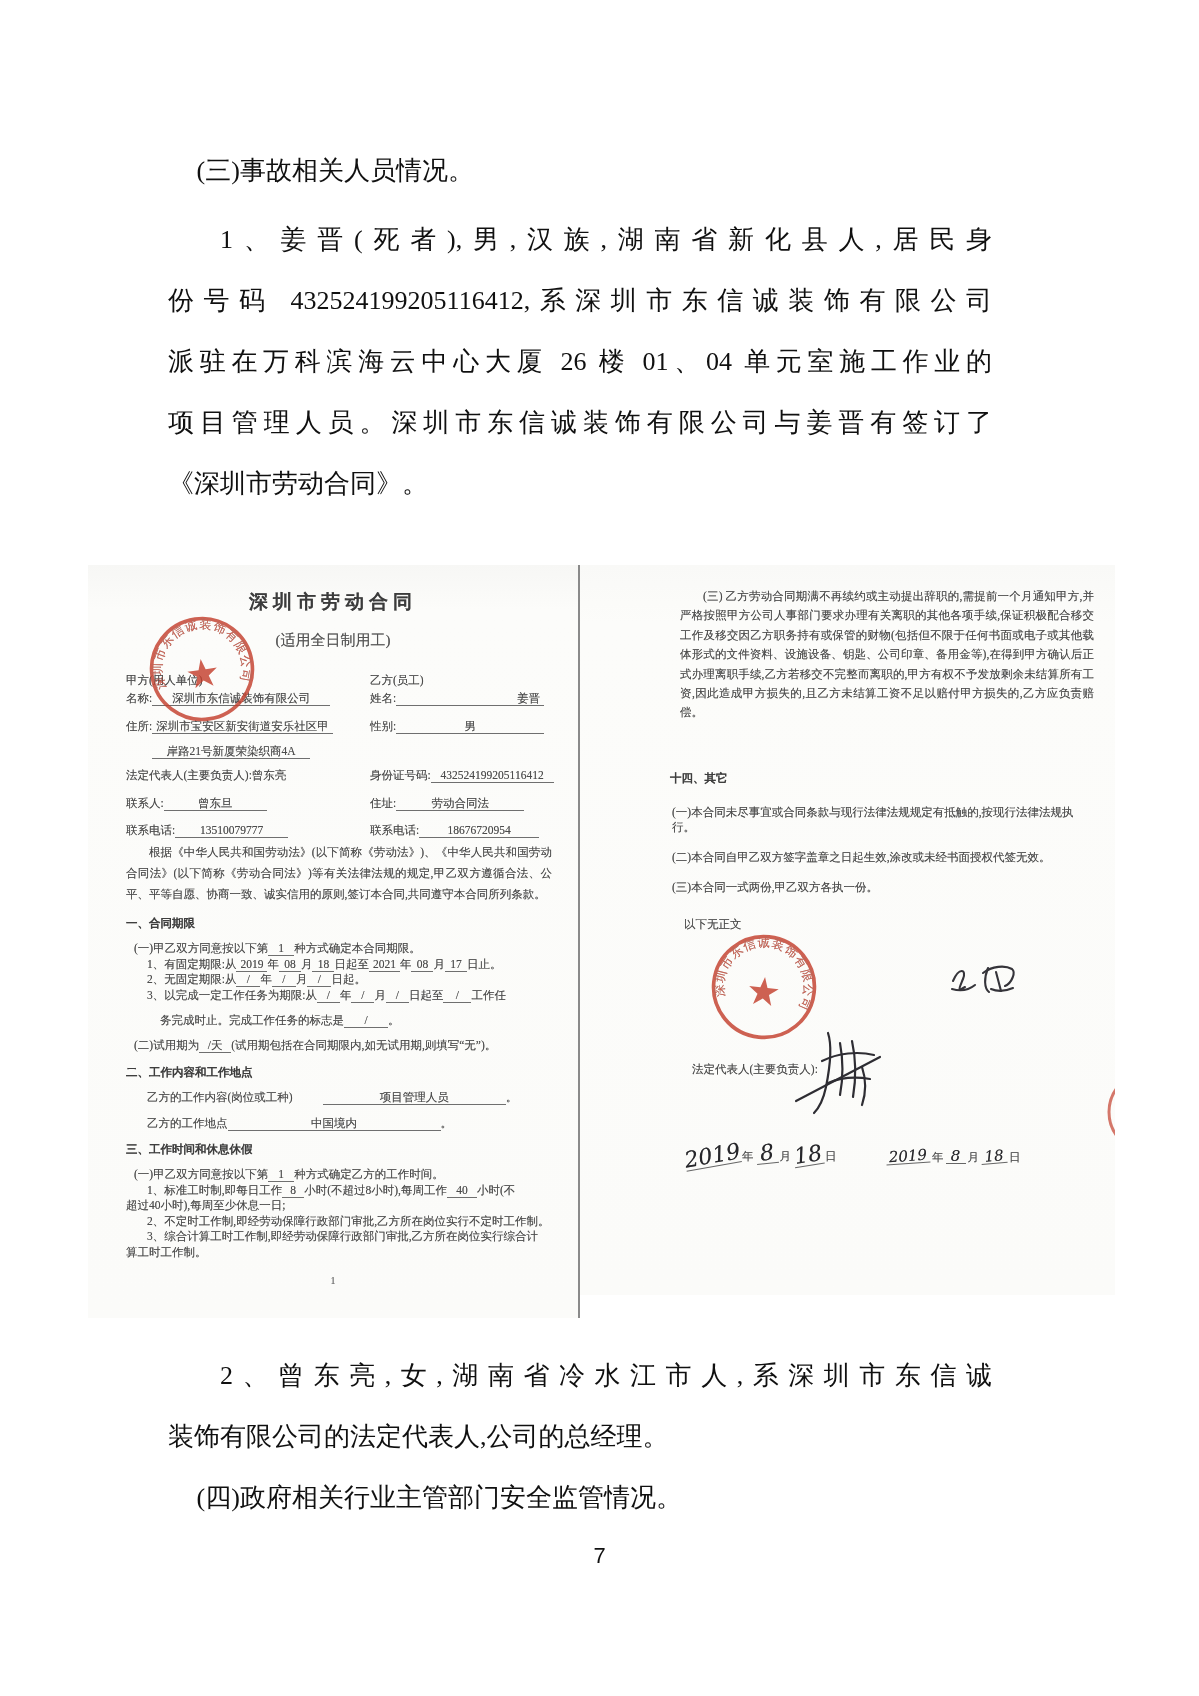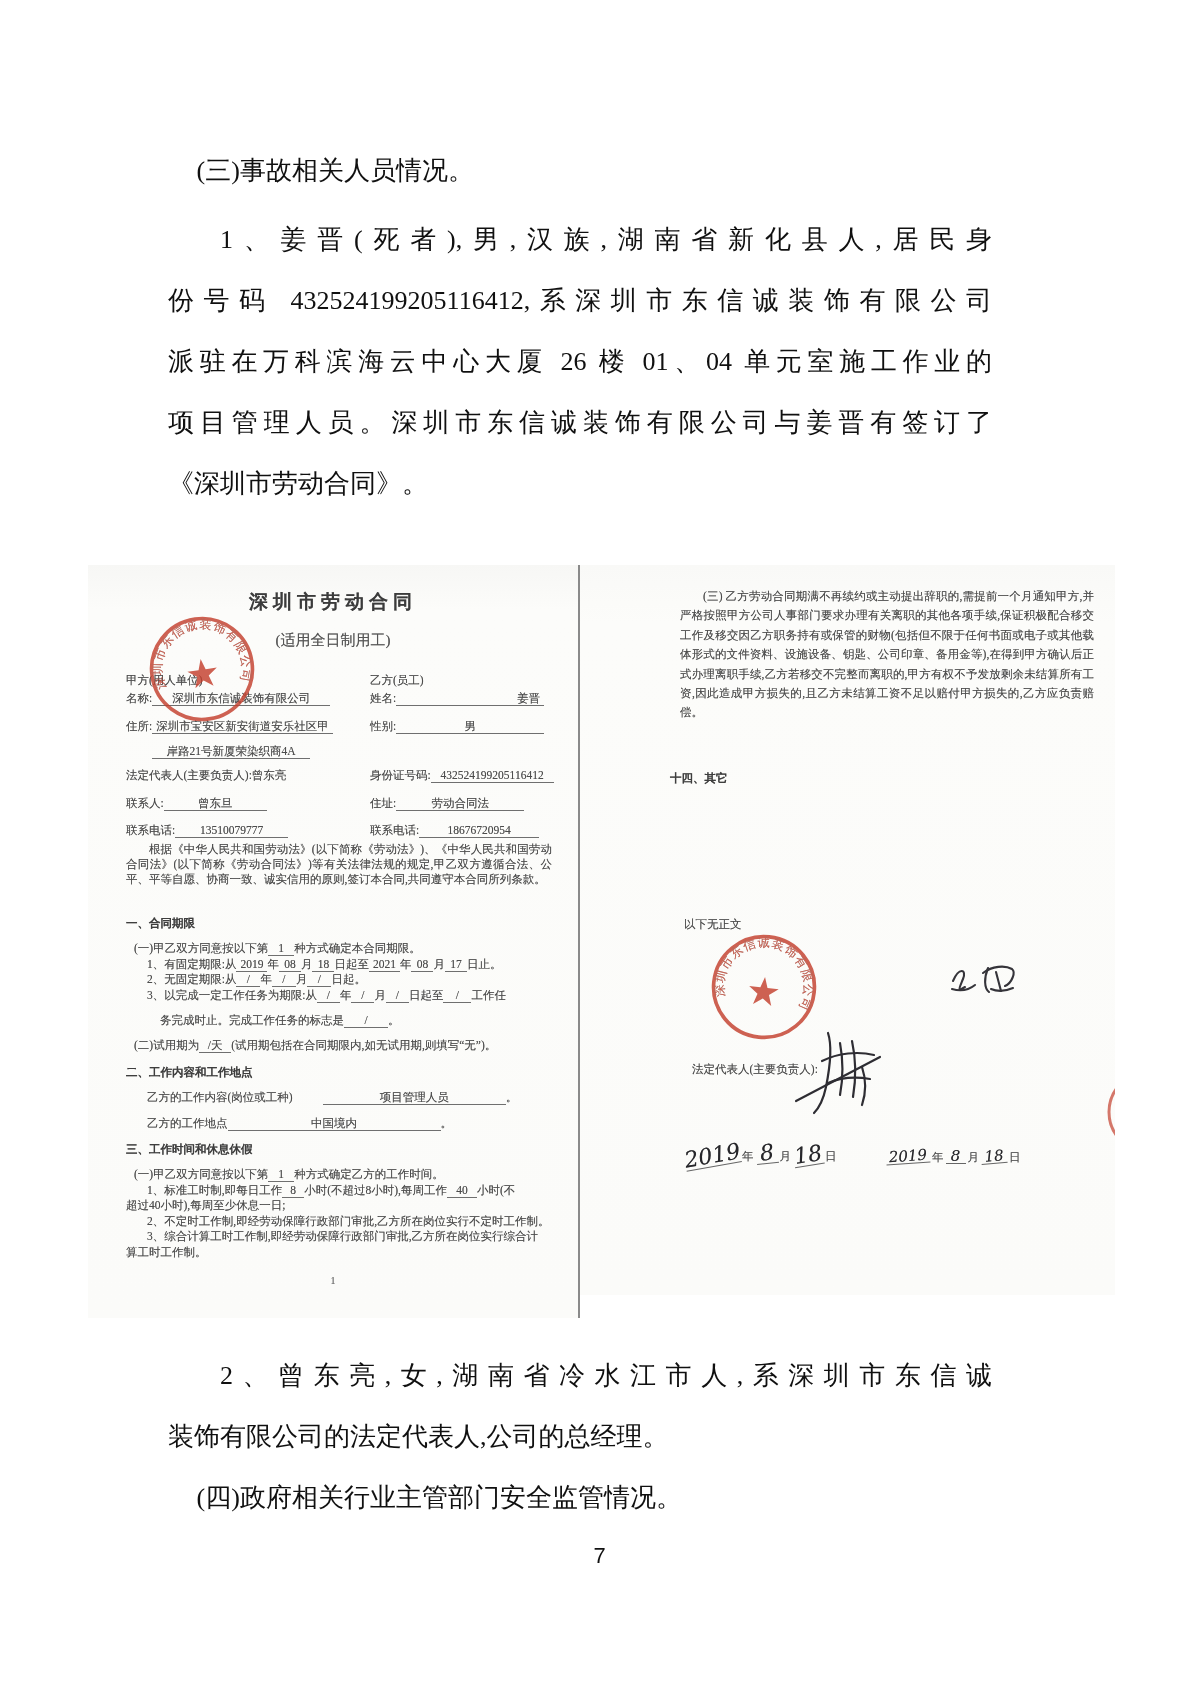--- a/index.html
+++ b/index.html
@@ -27,21 +27,21 @@
     background:linear-gradient(180deg,#f7f7f5 0%,#fcfcfa 6%,#fbfbf9 100%);}
   .scan-right{left:492px;width:535px;height:730px;
     background:linear-gradient(180deg,#f9f9f7 0%,#fcfcfa 8%,#fbfbf9 100%);}
   .ct-title{position:absolute;top:24px;left:0;width:100%;text-align:center;
     font-size:19px;font-weight:bold;letter-spacing:5px;color:#3b3b3b;}
   .ct-sub{position:absolute;top:66px;left:0;width:100%;text-align:center;font-size:15px;color:#555;}
   .frow{position:absolute;left:38px;right:24px;display:flex;height:18px;}
   .fl{width:57%;} .fr{flex:1;}
   .u{display:inline-block;border-bottom:1px solid #6f6f6f;text-align:center;padding:0 4px;line-height:13px;min-width:14px;}
   .cellind{padding-left:26px;}
-  .intro{position:absolute;top:277px;left:38px;width:426px;line-height:15px;
+  .intro{position:absolute;top:277px;left:38px;width:426px;line-height:21px;
     text-align:justify;text-justify:inter-ideograph;text-indent:2em;}
   .sec{position:absolute;top:340px;left:38px;width:430px;}
   .ln{line-height:15.4px;}
   .ln.h{font-weight:bold;color:#3e3e3e;margin-top:11px;}
   .ln.c{padding-left:8px;}
   .ln.c2{padding-left:21px;}
   .ln.c3{padding-left:34px;}
   .ln.gap{margin-top:10px;}
   .p1num{position:absolute;top:710px;left:0;width:100%;text-align:center;font-size:10px;color:#777;}
   
@@ -162,20 +162,25 @@
     <svg class="edgeseal edgeseal-l" viewBox="0 0 84 84">
       <circle cx="64" cy="42" r="38" fill="none" stroke="#c4402e" stroke-width="3"></circle>
       <text x="34" y="36" font-size="11" fill="#c4402e" transform="rotate(-12 34 36)">有</text>
       <text x="32" y="54" font-size="11" fill="#c4402e">司</text>
     </svg>
   </div>
 
   <div class="scan scan-right">
     <div class="cl3">(三) 乙方劳动合同期满不再续约或主动提出辞职的,需提前一个月通知甲方,并严格按照甲方公司人事部门要求办理有关离职的其他各项手续,保证积极配合移交工作及移交因乙方职务持有或保管的财物(包括但不限于任何书面或电子或其他载体形式的文件资料、设施设备、钥匙、公司印章、备用金等),在得到甲方确认后正式办理离职手续,乙方若移交不完整而离职的,甲方有权不予发放剩余未结算所有工资,因此造成甲方损失的,且乙方未结算工资不足以赔付甲方损失的,乙方应负责赔偿。</div>
     <div class="sec14">十四、其它</div>
+    <div class="items14">
+        <div class="ln "><span>(一)本合同未尽事宜或合同条款与现行法律法规规定有抵触的,按现行法律法规执行。</span></div>
+        <div class="ln "><span>(二)本合同自甲乙双方签字盖章之日起生效,涂改或未经书面授权代签无效。</span></div>
+        <div class="ln "><span>(三)本合同一式两份,甲乙双方各执一份。</span></div>
+      </div>
     <div class="nomore">以下无正文</div>
 
 
     <svg class="stamp stamp-b" viewBox="0 0 120 120">
       <circle cx="60" cy="60" r="55" fill="none" stroke="#c4402e" stroke-width="4"></circle>
       <path id="sealArcB" d="M 22,82 A 44,44 0 1 1 98,82" fill="none"></path>
       <text font-size="13.5" fill="#c4402e" letter-spacing="1">
         <textPath href="#sealArcB" startOffset="8">深圳市东信诚装饰有限公司</textPath>
       </text>
       <polygon points="60,49 63.9,60.7 76.2,60.7 66.3,68 70,79.8 60,72.6 50,79.8 53.7,68 43.8,60.7 56.1,60.7" fill="#c4402e"></polygon>

